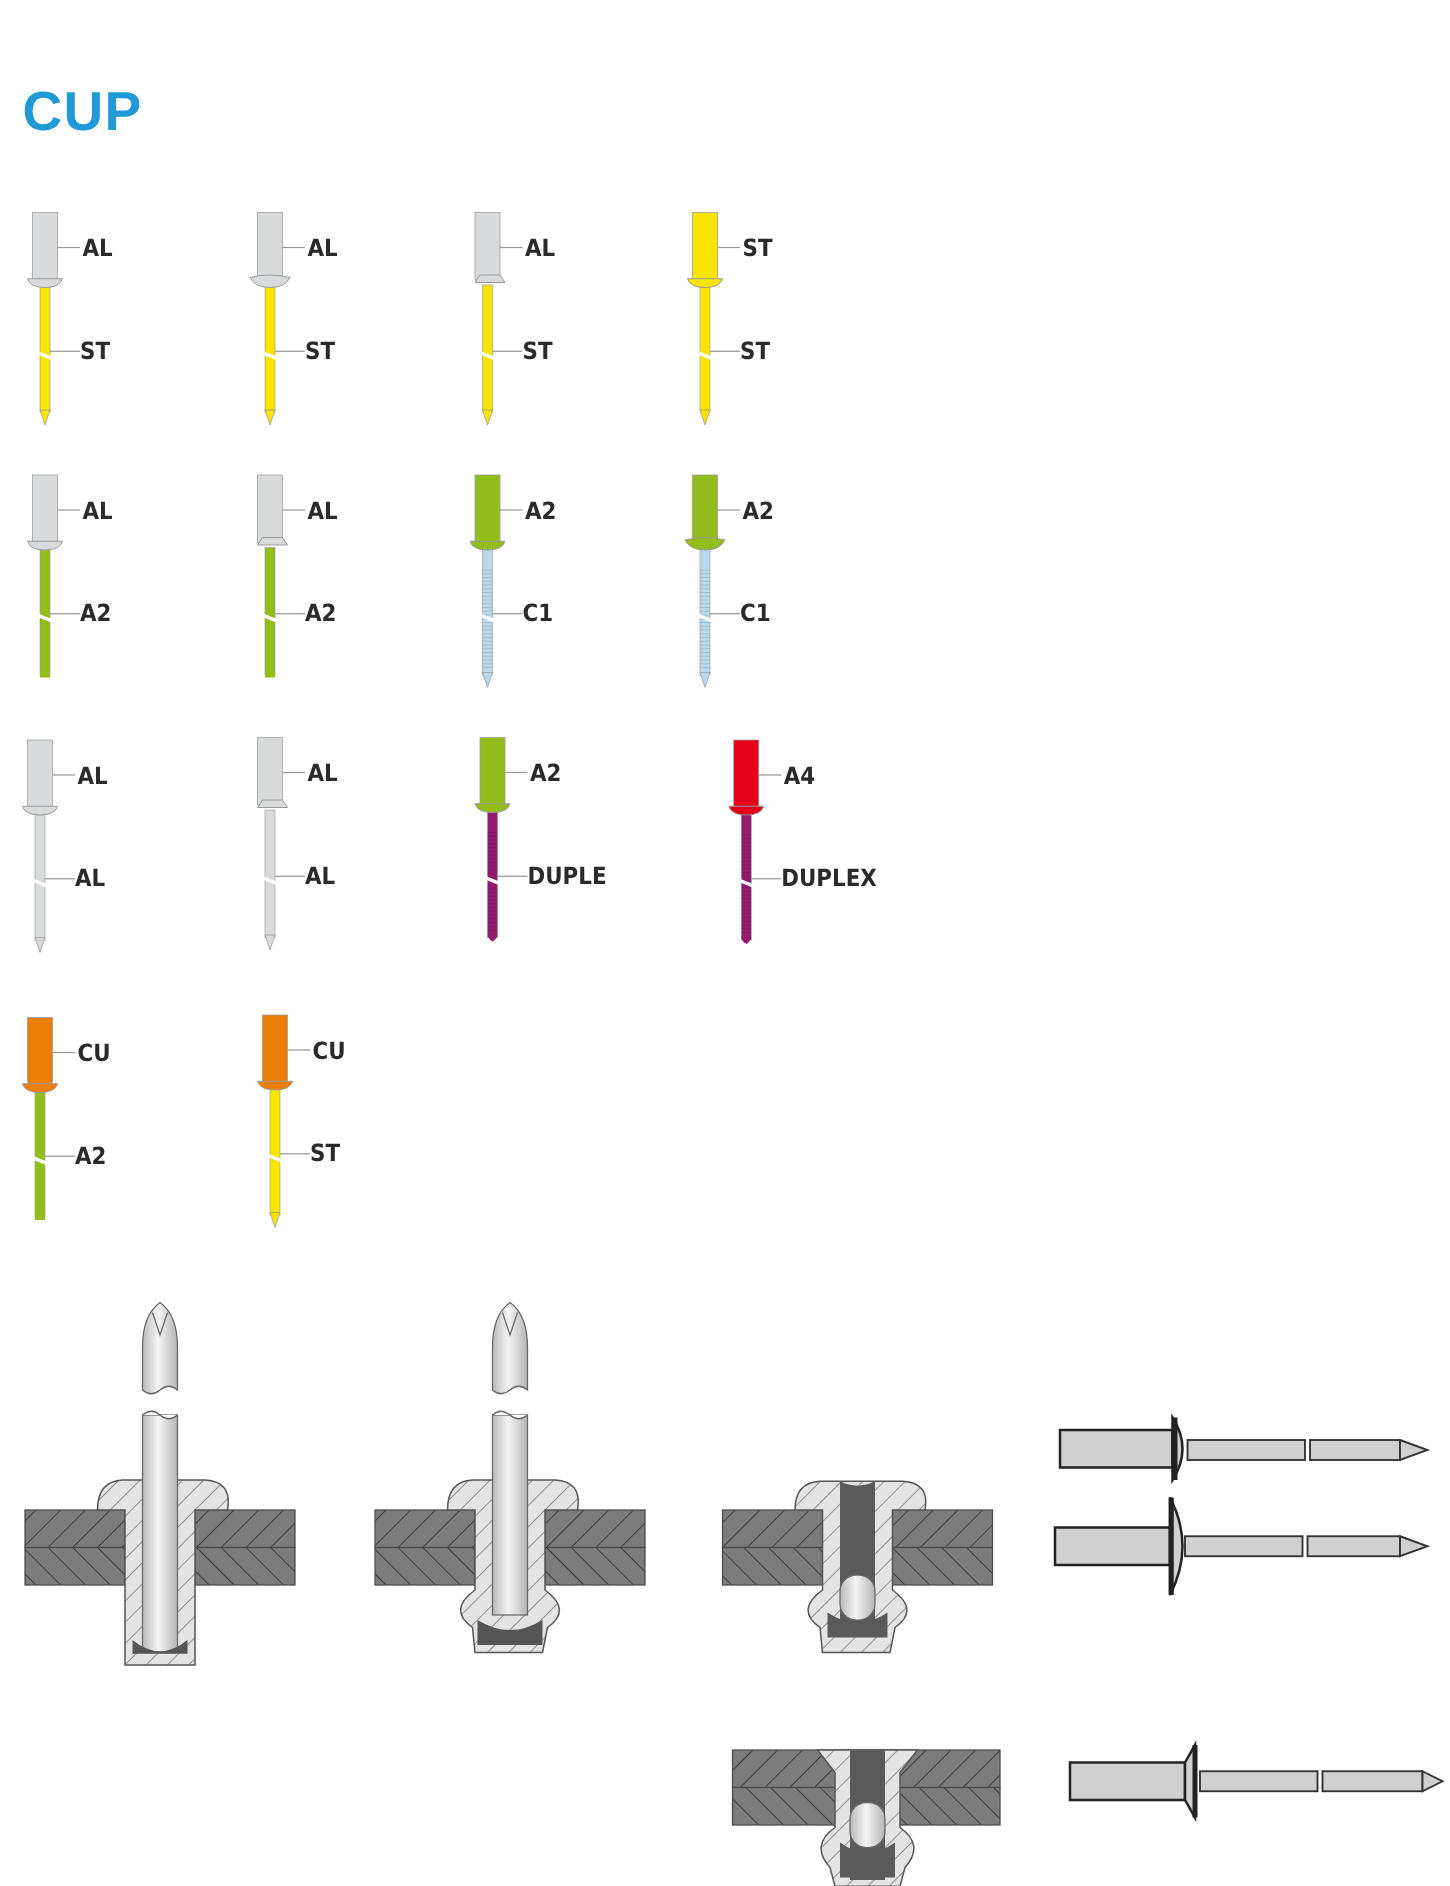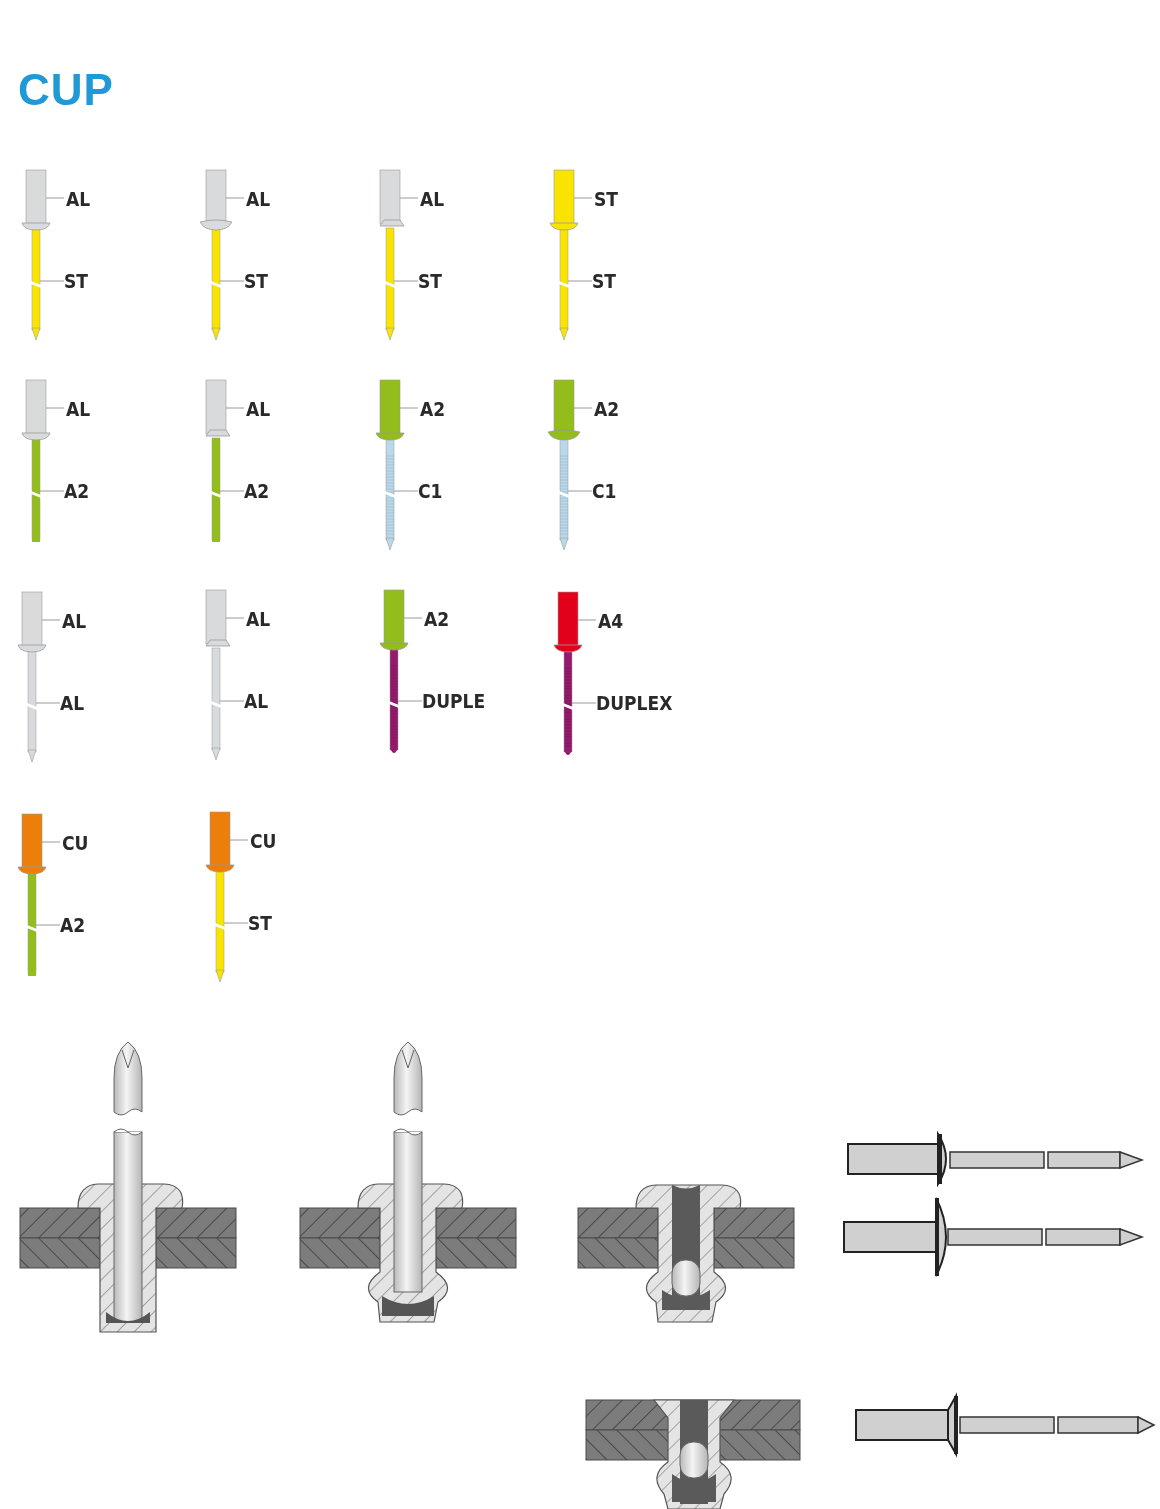--- a/index.html
+++ b/index.html
@@ -242,21 +242,21 @@
       <path d="M13 113 L23 117 L23 120 L13 116 Z" fill="#fff"></path>
       <path d="M14 160 Q18 170 22 160 Z" fill="#941a6e"></path>
       <rect x="8" y="2" width="20" height="54" fill="#93bd1b" stroke="#9a9a9a" stroke-width="0.6"></rect>
       <path d="M4 55 L32 55 Q30 62 18 62 Q6 62 4 55 Z" fill="#93bd1b" stroke="#9a9a9a" stroke-width="0.8"></path>
       <line x1="28" y1="30" x2="46" y2="30" stroke="#9a9a9a" stroke-width="1"></line>
       <line x1="22" y1="113" x2="46" y2="113" stroke="#9a9a9a" stroke-width="1"></line>
     </svg>
     <span class="lbl" style="left:48px;top:22px;">A2</span>
     <span class="lbl" style="left:46px;top:104px;">DUPLE</span>
     </div>
-    <div class="rivet" style="left: 550px; top: 590px;">
+    <div class="rivet" style="left: 579px; top: 590px;">
     <svg width="40" height="180" viewBox="0 0 40 180">
       <rect x="14" y="60" width="8" height="102" fill="#941a6e" stroke="#9a9a9a" stroke-width="0.5"></rect>
       <line x1="14" x2="22" y1="78" y2="78" stroke="rgba(0,0,0,0.12)" stroke-width="0.8"></line>
         <line x1="14" x2="22" y1="81" y2="81" stroke="rgba(0,0,0,0.12)" stroke-width="0.8"></line>
         <line x1="14" x2="22" y1="84" y2="84" stroke="rgba(0,0,0,0.12)" stroke-width="0.8"></line>
         <line x1="14" x2="22" y1="87" y2="87" stroke="rgba(0,0,0,0.12)" stroke-width="0.8"></line>
         <line x1="14" x2="22" y1="90" y2="90" stroke="rgba(0,0,0,0.12)" stroke-width="0.8"></line>
         <line x1="14" x2="22" y1="93" y2="93" stroke="rgba(0,0,0,0.12)" stroke-width="0.8"></line>
         <line x1="14" x2="22" y1="96" y2="96" stroke="rgba(0,0,0,0.12)" stroke-width="0.8"></line>
         <line x1="14" x2="22" y1="99" y2="99" stroke="rgba(0,0,0,0.12)" stroke-width="0.8"></line>

